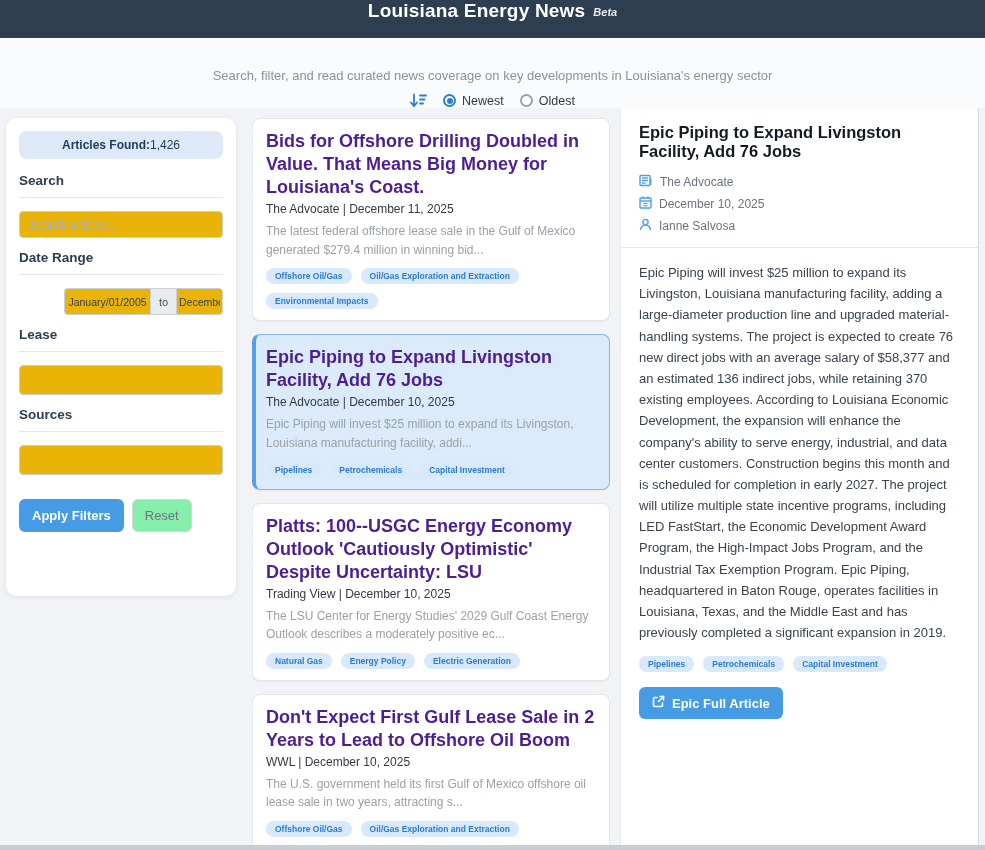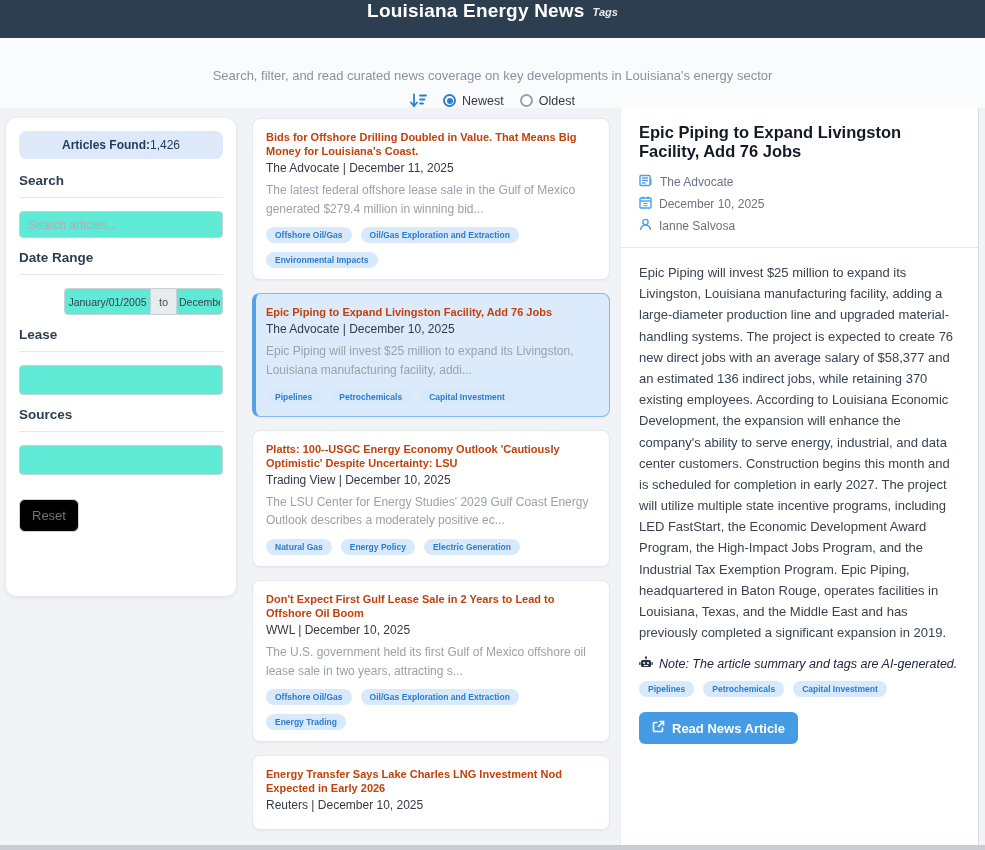--- a/index.html
+++ b/index.html
@@ -23,36 +23,36 @@
 
   
   .main { display:flex; align-items:flex-start; height:742px; }
 
   
   .sidebar { width:230px; margin:10px 0 0 6px; background:#fff; border-radius:10px; box-shadow:0 1px 4px rgba(40,50,70,.10); padding:13px; height:478px; flex:0 0 auto; }
   .found-pill { background:#dde9f8; border-radius:8px; padding:7px 6px; text-align:center; font-size:12px; color:#1f3a5f; margin-bottom:14px; }
   .found-pill b { font-weight:bold; }
   .filter-heading { font-size:13.5px; font-weight:bold; color:#2d3e50; margin:12px 0 9px; }
   .divider { height:1px; background:#e4e7ea; margin-bottom:13px; }
-  .text-input { width:100%; height:27px; border:1px solid #c9d0d6; border-radius:4px; font-size:12px; padding:0 8px; color:#374151; background:#5eead4; font-family:"Liberation Sans", sans-serif; }
+  .text-input { width:100%; height:27px; border:1px solid #c9d0d6; border-radius:4px; font-size:12px; padding:0 8px; color:#374151; background:#eab308; font-family:"Liberation Sans", sans-serif; }
   .text-input::placeholder { color:#a8b0b8; }
   .tall { height:30px; }
   .date-row { display:flex;padding-left:45px; }
   .date-input { flex:0 0 87px; border-radius:4px 0 0 4px; text-align:center; font-size:10.5px; padding:0 2px; }
   .to-box { flex:0 0 25px; background:#e9ecef; border-top:1px solid #c9d0d6; border-bottom:1px solid #c9d0d6; display:flex; align-items:center; justify-content:center; font-size:11px; color:#495057; }
   .date-input.end { flex:1; border-radius:0 4px 4px 0; }
   .btn-row { margin-top:24px; display:flex; gap:8px; }
   .btn-primary { background:#459ce4; border:none; border-radius:6px; color:#fff; font-weight:bold; font-size:13px; padding:8px 13px; cursor:pointer; font-family:"Liberation Sans", sans-serif; display:inline-flex; align-items:center; gap:7px; }
-  .btn-reset { background:#000000; border:1px solid #ced4da; border-radius:6px; color:#6c757d; font-size:13px; padding:8px 12px; cursor:pointer; font-family:"Liberation Sans", sans-serif; }
+  .btn-reset { background:#86efac; border:1px solid #ced4da; border-radius:6px; color:#6c757d; font-size:13px; padding:8px 12px; cursor:pointer; font-family:"Liberation Sans", sans-serif; }
 
   
   .article-list { width:358px; margin:10px 0 0 16px; display:flex; flex-direction:column; gap:13px; height:732px; overflow:hidden; flex:0 0 auto; }
   .card { background:#fff; border:1px solid #e4e7eb; border-radius:8px; padding:11px 13px; box-shadow:0 1px 2px rgba(40,50,70,.05); cursor:pointer; }
   .card.selected { background:#dcebfc; border-color:#82b9ee; border-left:4px solid #55a0e8; padding-left:10px; }
-  .card-title { font-size:11px; font-weight:bold; color:#c2410c; line-height:1.28; margin-bottom:3px; }
+  .card-title { font-size:18px; font-weight:bold; color:#4c1d95; line-height:1.28; margin-bottom:3px; }
   .card-meta { font-size:12px; color:#333a45; margin-bottom:6px; }
   .card-excerpt { font-size:12px; color:#9aa1a9; line-height:1.55; margin-bottom:9px; }
   .tags-row { display:flex; gap:9px; flex-wrap:wrap; }
   .tag { background:#d8e9fb; color:#2a7cd0; font-size:8.5px; font-weight:bold; padding:3px 9px; border-radius:999px; white-space:nowrap; }
 
   
   .detail { flex:1; margin-left:10px; margin-right:6px; background:#fff; height:742px; border-right:1px solid #d9dde1; border-left:1px solid #eceff2; padding:15px 16px 0 18px; overflow:hidden; }
   .detail-title { font-size:16.5px; font-weight:bold; color:#141a25; margin-bottom:13px; }
   .meta-row { display:flex; align-items:center; gap:7px; font-size:12px; color:#6b7280; margin-bottom:6px; }
   .meta-row svg { flex:0 0 auto; }
@@ -61,21 +61,21 @@
   .note-row { display:flex; align-items:center; gap:6px; font-style:italic; font-size:12.5px; color:#20283a; margin-bottom:9px; }
   .detail-tags { margin-bottom:15px; }
 
   .bottom-strip { position:fixed; left:0; bottom:0; width:985px; height:5px; background:#c9ccd0; }
 </style>
 </head>
 <body>
 
 <header class="app-header">
   <span class="app-title">Louisiana Energy News</span>
-  <span class="beta-tag">Tags</span>
+  <span class="beta-tag">Beta</span>
 </header>
 
 <div class="intro">
   <div class="subtitle">Search, filter, and read curated news coverage on key developments in Louisiana's energy sector</div>
   <div class="sort-row">
     <span class="sort-icon">
       <svg width="17" height="15" viewBox="0 0 17 15" fill="none" stroke="#2a7fd4" stroke-width="1.8" stroke-linecap="round">
         <line x1="4" y1="1.5" x2="4" y2="12.5"></line>
           <polyline points="1,9.5 4,13 7,9.5" fill="none"></polyline>
         <line x1="10" y1="2.5" x2="16" y2="2.5"></line>
@@ -115,20 +115,21 @@
 
     <div class="filter-heading">Lease</div>
     <div class="divider"></div>
     <input class="text-input tall" type="text" style="">
 
     <div class="filter-heading">Sources</div>
     <div class="divider"></div>
     <input class="text-input tall" type="text" style="">
 
     <div class="btn-row">
+      <button class="btn-primary">Apply Filters</button>
       <button class="btn-reset">Reset</button>
     </div>
   </aside>
 
   <section class="article-list">
     <article class="card">
       <div class="card-title">Bids for Offshore Drilling Doubled in Value. That Means Big Money for Louisiana's Coast.</div>
       <div class="card-meta">The Advocate | December 11, 2025</div>
       <div class="card-excerpt">The latest federal offshore lease sale in the Gulf of Mexico generated $279.4 million in winning bid...</div>
       <div class="tags-row">
@@ -214,49 +215,34 @@
           <path d="M1.5 12 a5 5 0 0 1 10 0"></path>
         </svg>
       </span>
       <span>Ianne Salvosa</span>
     </div>
 
     <div class="detail-divider"></div>
 
     <p class="body-text">Epic Piping will invest $25 million to expand its Livingston, Louisiana manufacturing facility, adding a large-diameter production line and upgraded material-handling systems. The project is expected to create 76 new direct jobs with an average salary of $58,377 and an estimated 136 indirect jobs, while retaining 370 existing employees. According to Louisiana Economic Development, the expansion will enhance the company's ability to serve energy, industrial, and data center customers. Construction begins this month and is scheduled for completion in early 2027. The project will utilize multiple state incentive programs, including LED FastStart, the Economic Development Award Program, the High-Impact Jobs Program, and the Industrial Tax Exemption Program. Epic Piping, headquartered in Baton Rouge, operates facilities in Louisiana, Texas, and the Middle East and has previously completed a significant expansion in 2019.</p>
 
-    <div class="note-row">
-      <span>
-        <svg width="14" height="13" viewBox="0 0 14 13" fill="#2b3442">
-          <rect x="2" y="4" width="10" height="7" rx="1.5"></rect>
-          <rect x="6.4" y="1" width="1.2" height="2.4"></rect>
-          <circle cx="7" cy="1.2" r="1"></circle>
-          <rect x="0.2" y="6" width="1.3" height="3" rx="0.6"></rect>
-          <rect x="12.5" y="6" width="1.3" height="3" rx="0.6"></rect>
-          <circle cx="5" cy="7" r="1" fill="#ffffff"></circle>
-          <circle cx="9" cy="7" r="1" fill="#ffffff"></circle>
-          <rect x="4.6" y="9" width="4.8" height="0.9" rx="0.4" fill="#ffffff"></rect>
-        </svg>
-      </span>
-      <span>Note: The article summary and tags are AI-generated.</span>
-    </div>
 
     <div class="tags-row detail-tags">
         <span class="tag">Pipelines</span>
         <span class="tag">Petrochemicals</span>
         <span class="tag">Capital Investment</span>
       </div>
 
     <button class="btn-primary">
       <span>
         <svg width="13" height="13" viewBox="0 0 13 13" fill="none" stroke="#ffffff" stroke-width="1.6" stroke-linecap="round">
           <path d="M5 2.5 H2.5 a1 1 0 0 0 -1 1 v7 a1 1 0 0 0 1 1 h7 a1 1 0 0 0 1 -1 V8"></path>
           <line x1="6.5" y1="6.5" x2="11.5" y2="1.5"></line>
           <polyline points="8,1.5 11.5,1.5 11.5,5" fill="none"></polyline>
         </svg>
       </span>
-      <span>Read News Article</span>
+      <span>Epic Full Article</span>
     </button>
   </section>
 
 </div>
 
 <div class="bottom-strip"></div>
 
 </body></html>

